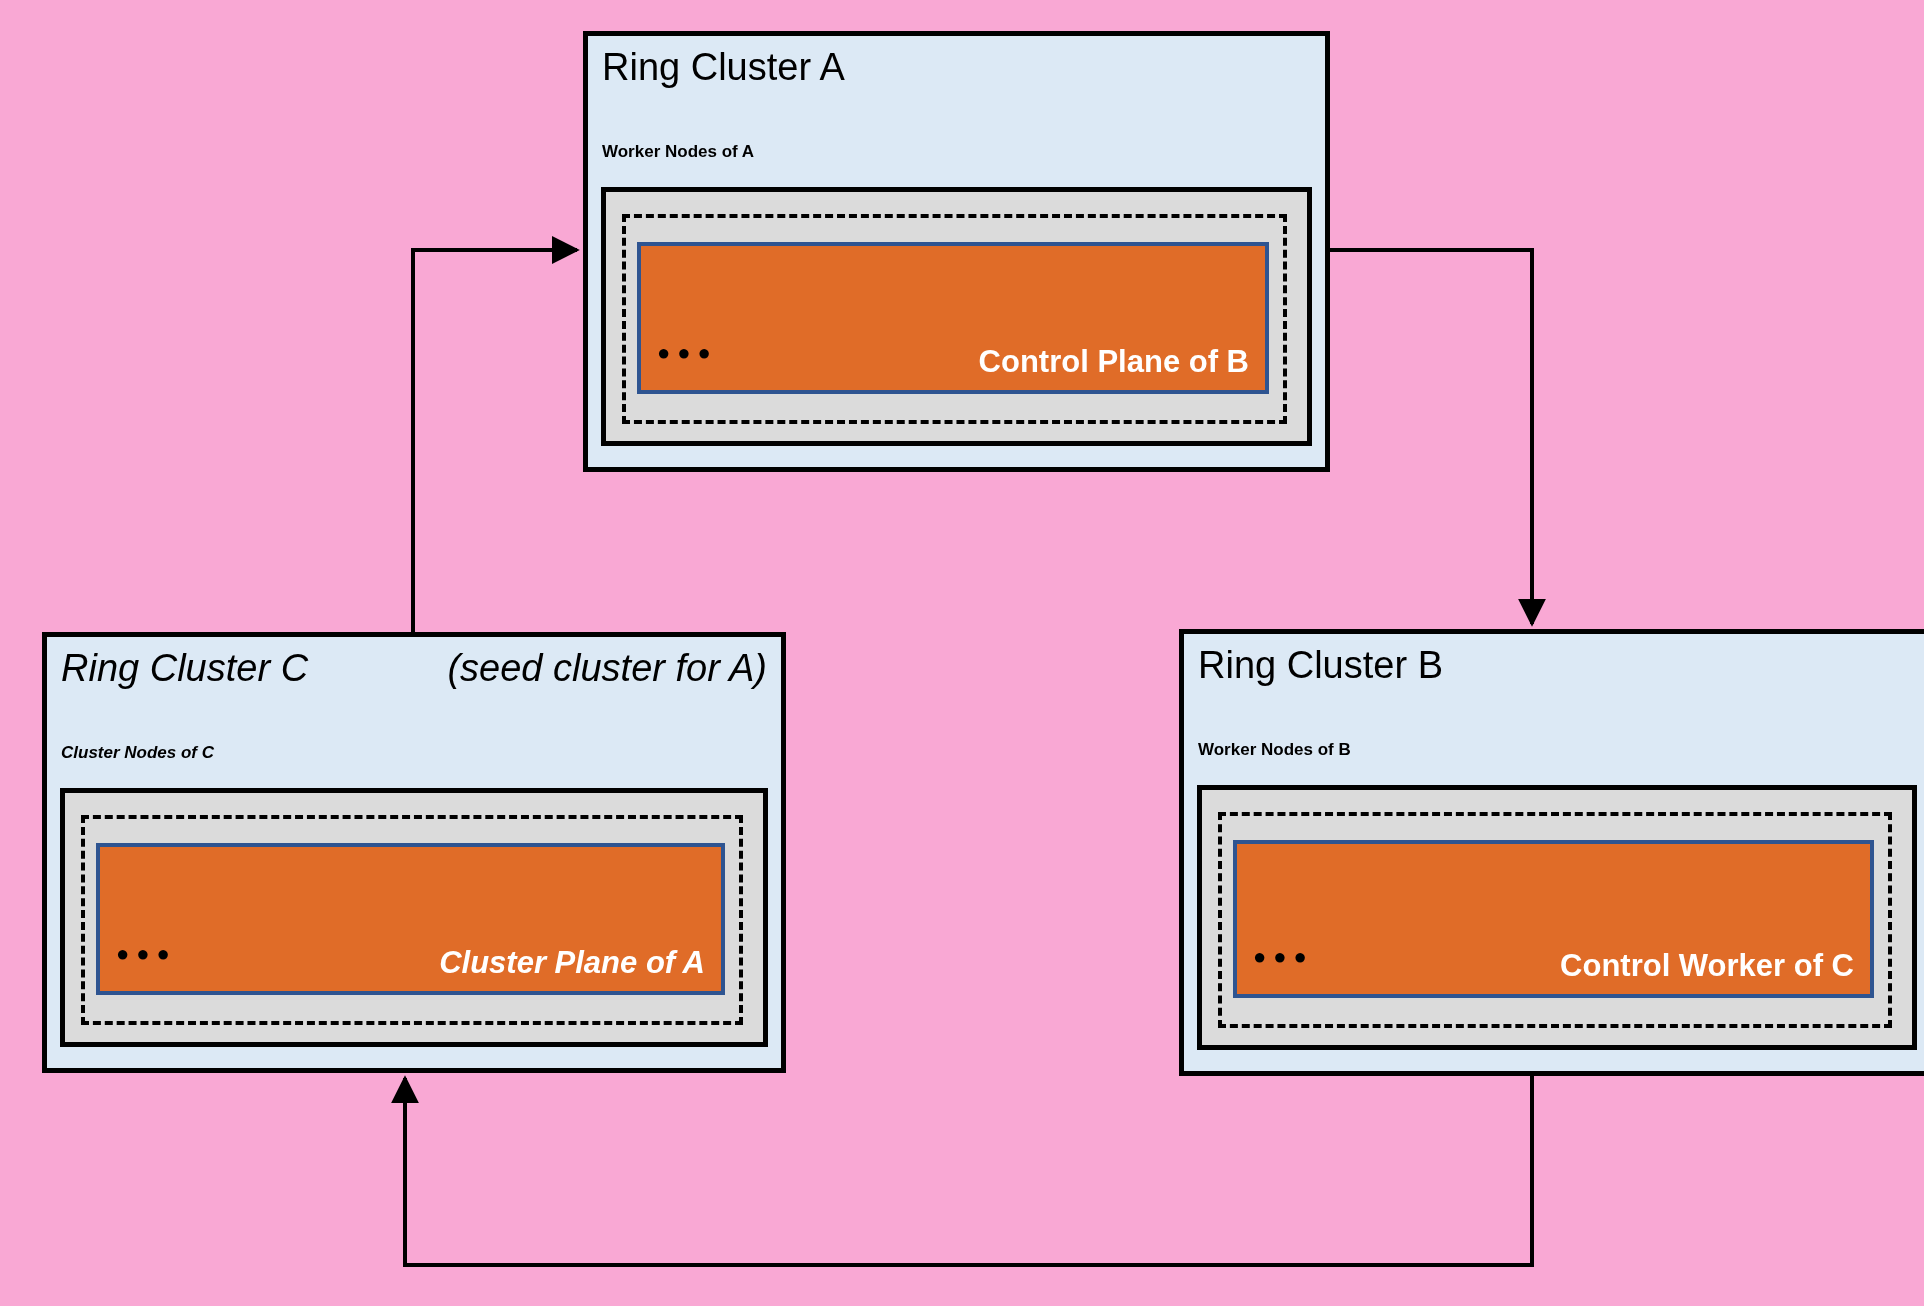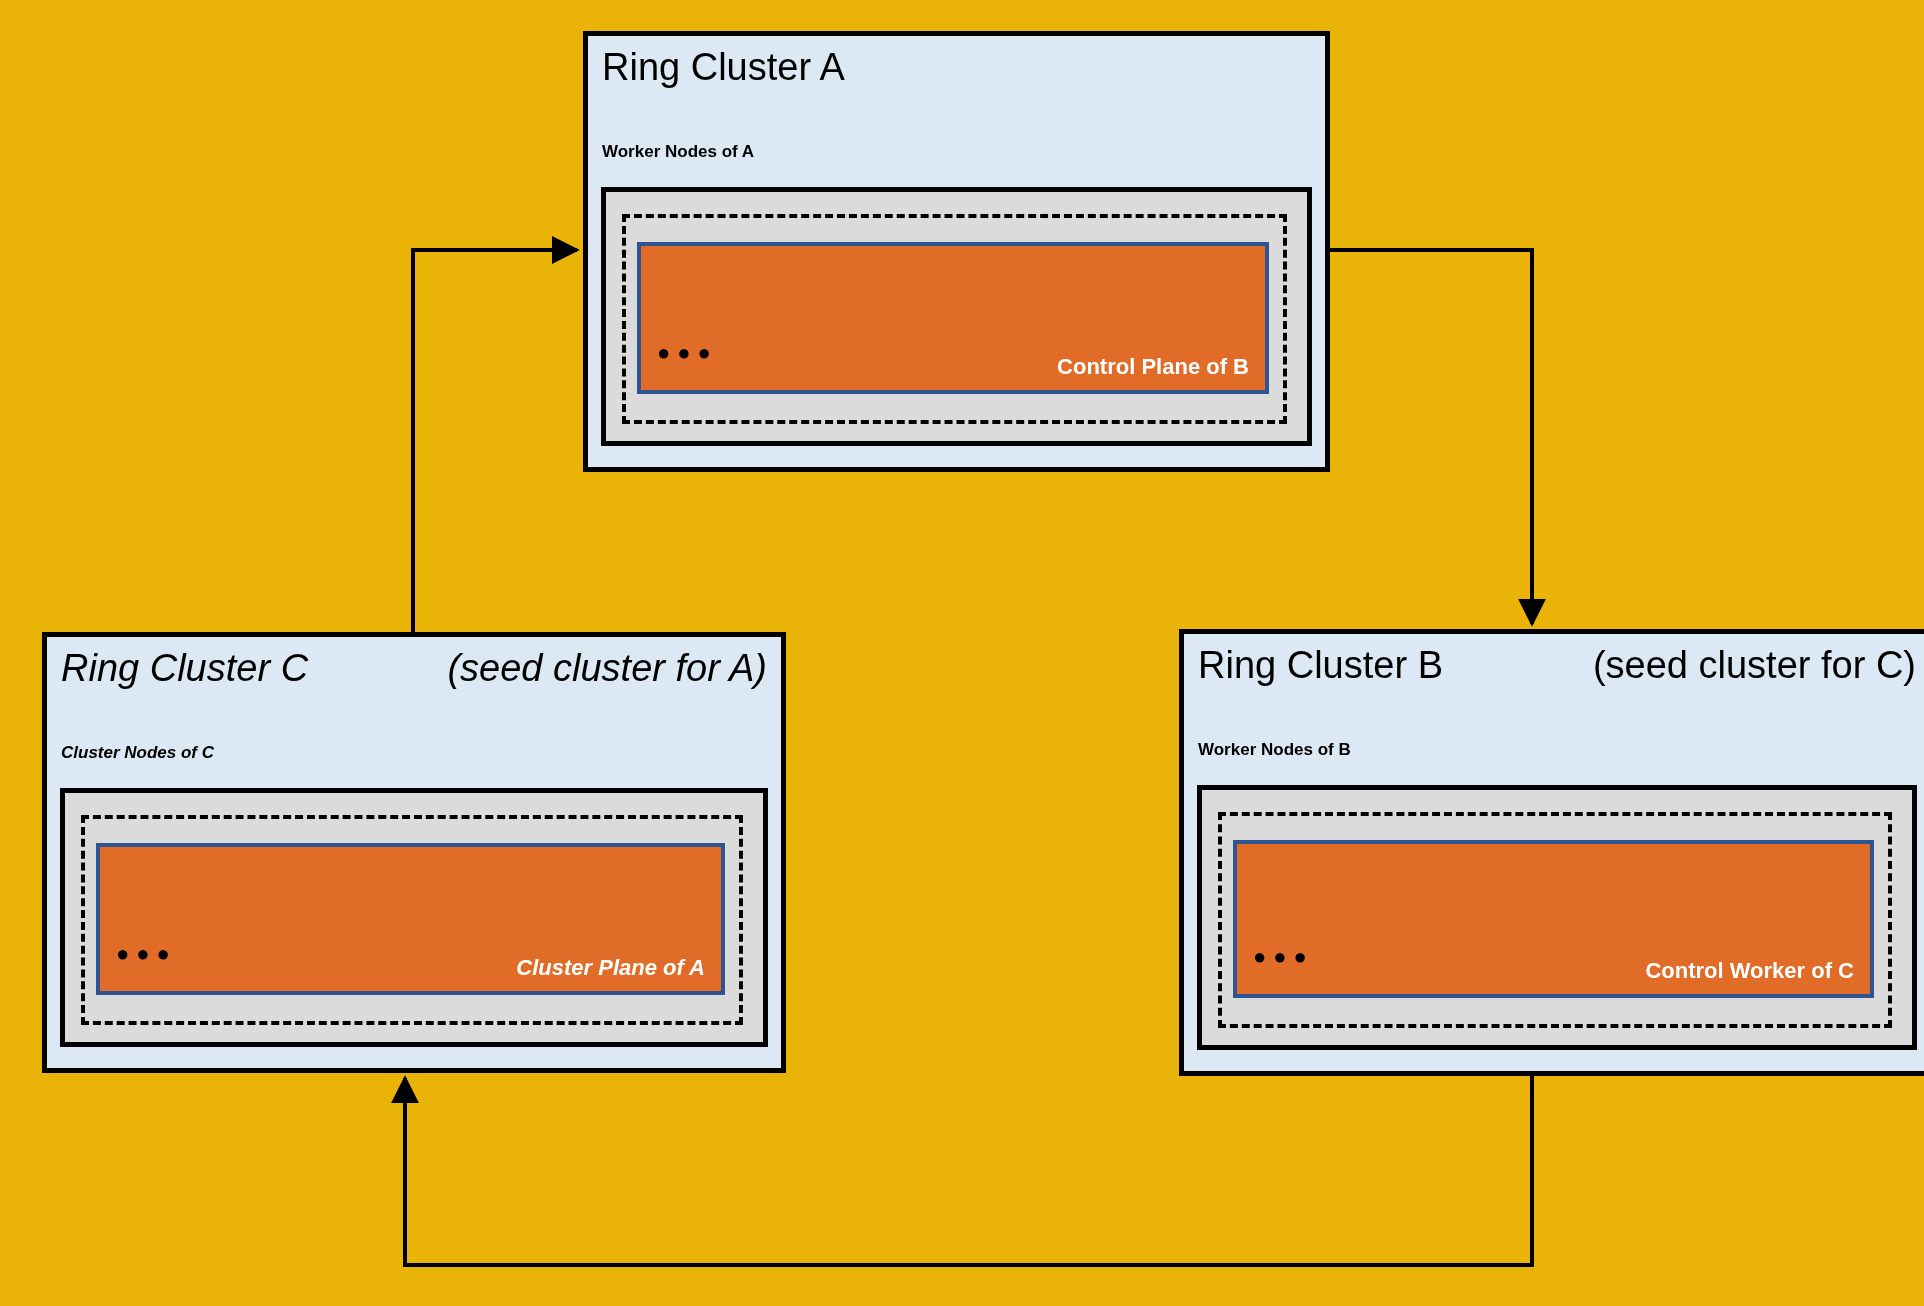--- a/index.html
+++ b/index.html
@@ -4,21 +4,21 @@
 <style>
   html, body {
     margin: 0;
     padding: 0;
     background: #ffffff;
   }
   .scene {
     position: relative;
     width: 1924px;
     height: 1306px;
-    background: #eab308;
+    background: #f9a8d4;
     font-family: "Liberation Sans", "DejaVu Sans", sans-serif;
     overflow: hidden;
   }
   .arrow-layer {
     position: absolute;
     left: 0; top: 0;
     width: 1924px;
     height: 1306px;
     pointer-events: none;
   }
@@ -74,21 +74,21 @@
     position: absolute;
     left: 16px; bottom: 26px;
     font-size: 22px;
     letter-spacing: 7px;
     line-height: 1;
     color: #000;
   }
   .cp-label {
     position: absolute;
     right: 16px; bottom: 10px;
-    font-size: 22px;
+    font-size: 31px;
     font-weight: 700;
     color: #ffffff;
     white-space: nowrap;
   }
   .flow-line {
     stroke: var(--line, #000);
     stroke-width: 4;
     fill: none;
   }
 </style>
@@ -108,21 +108,20 @@
           <span class="dots">●●●</span>
           <span class="cp-label">Control Plane of B</span>
         </div>
       </div>
     </div>
   </div>
 
   <div class="cluster cluster-b">
     <div class="title-row">
       <span>Ring Cluster B</span>
-      <span>(seed cluster for C)</span>
     </div>
     <div class="workers-label">Worker Nodes of B</div>
     <div class="workers">
       <div class="dashed">
         <div class="cp">
           <span class="dots">●●●</span>
           <span class="cp-label">Control Worker of C</span>
         </div>
       </div>
     </div>

